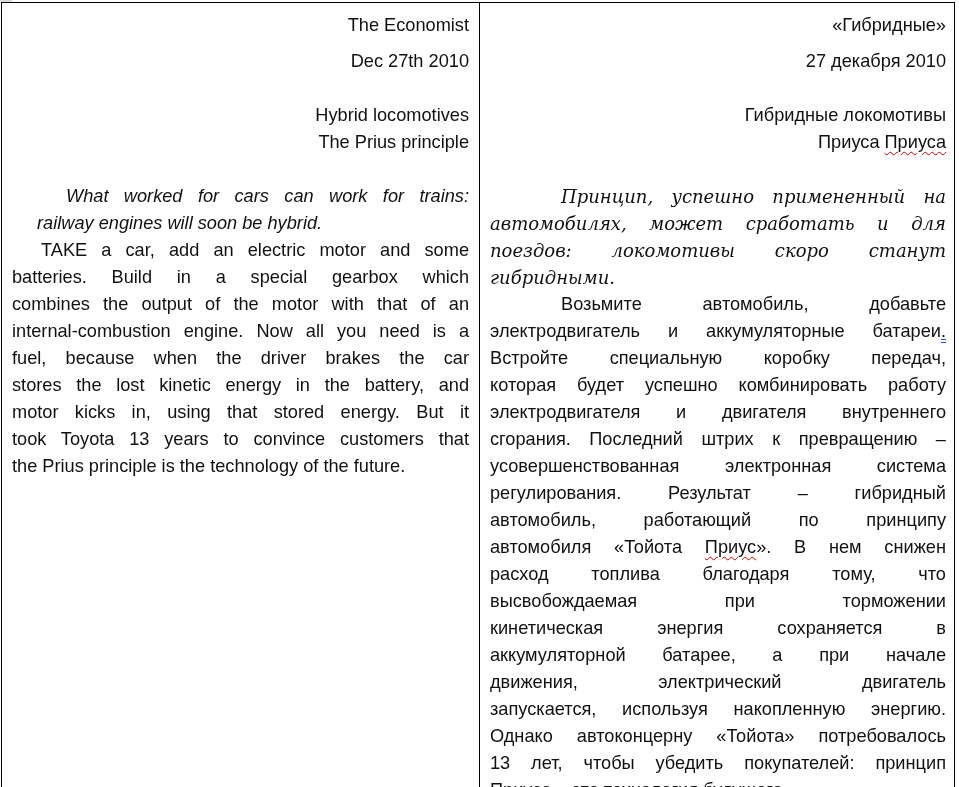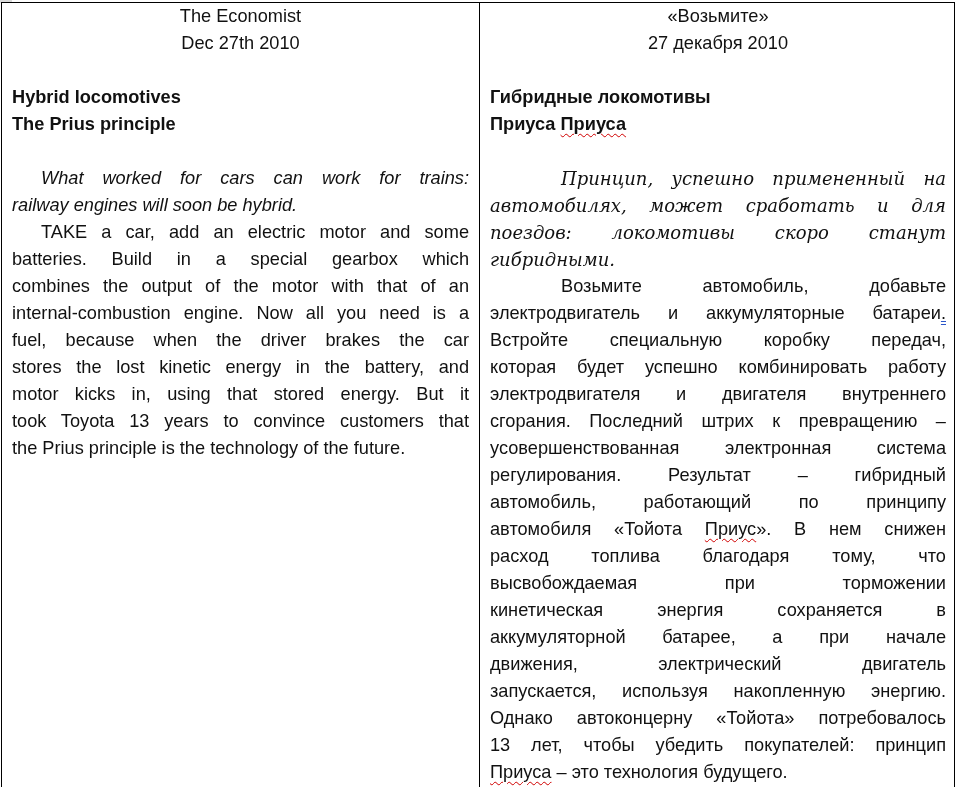--- a/index.html
+++ b/index.html
@@ -39,33 +39,33 @@
   }
   .cell-right {
     flex: 1;
     padding: 0 8px 0 10px;
   }
   .line-box {
     font-size: 18.2px;
     line-height: 27px;
   }
   .meta {
-    text-align: center;
-    margin-top: 0;
+    text-align: right;
+    margin-top: 9px;
   }
   .spacer { height: 27px; }
   .headline {
-    text-align: left;
-    font-weight: bold;
+    text-align: right;
+    font-weight: normal;
   }
   .para {
     text-align: justify;
     text-align-last: left;
   }
-  .lede { font-style: italic; }
+  .lede { font-style: italic; margin-left: 25px; }
   .indent-en { text-indent: 29px; }
   .just-line {
     display: block;
     text-align: justify;
     text-align-last: justify;
     white-space: nowrap;
   }
   .just-line.last {
     text-align-last: left;
   }
@@ -112,21 +112,21 @@
       <span class="just-line">internal-combustion engine. Now all you need is a</span>
       <span class="just-line">fuel, because when the driver brakes the car</span>
       <span class="just-line">stores the lost kinetic energy in the battery, and</span>
       <span class="just-line">motor kicks in, using that stored energy. But it</span>
       <span class="just-line">took Toyota 13 years to convince customers that</span>
       <span class="just-line last">the Prius principle is the technology of the future.</span>
     </div>
   </div>
 
   <div class="cell cell-right line-box">
-    <div class="meta">«Возьмите»</div>
+    <div class="meta">«Гибридные»</div>
     <div class="meta">27 декабря 2010</div>
     <div class="spacer"></div>
     <div class="headline">Гибридные локомотивы</div>
     <div class="headline"><span>Приуса </span><span class="squiggle">Приуса</span></div>
     <div class="spacer"></div>
 
     <div class="para ru-lede">
       <span class="just-line" style="padding-left:71px">Принцип, успешно примененный на</span>
       <span class="just-line">автомобилях, может сработать и для</span>
       <span class="just-line">поездов: локомотивы скоро станут</span>

